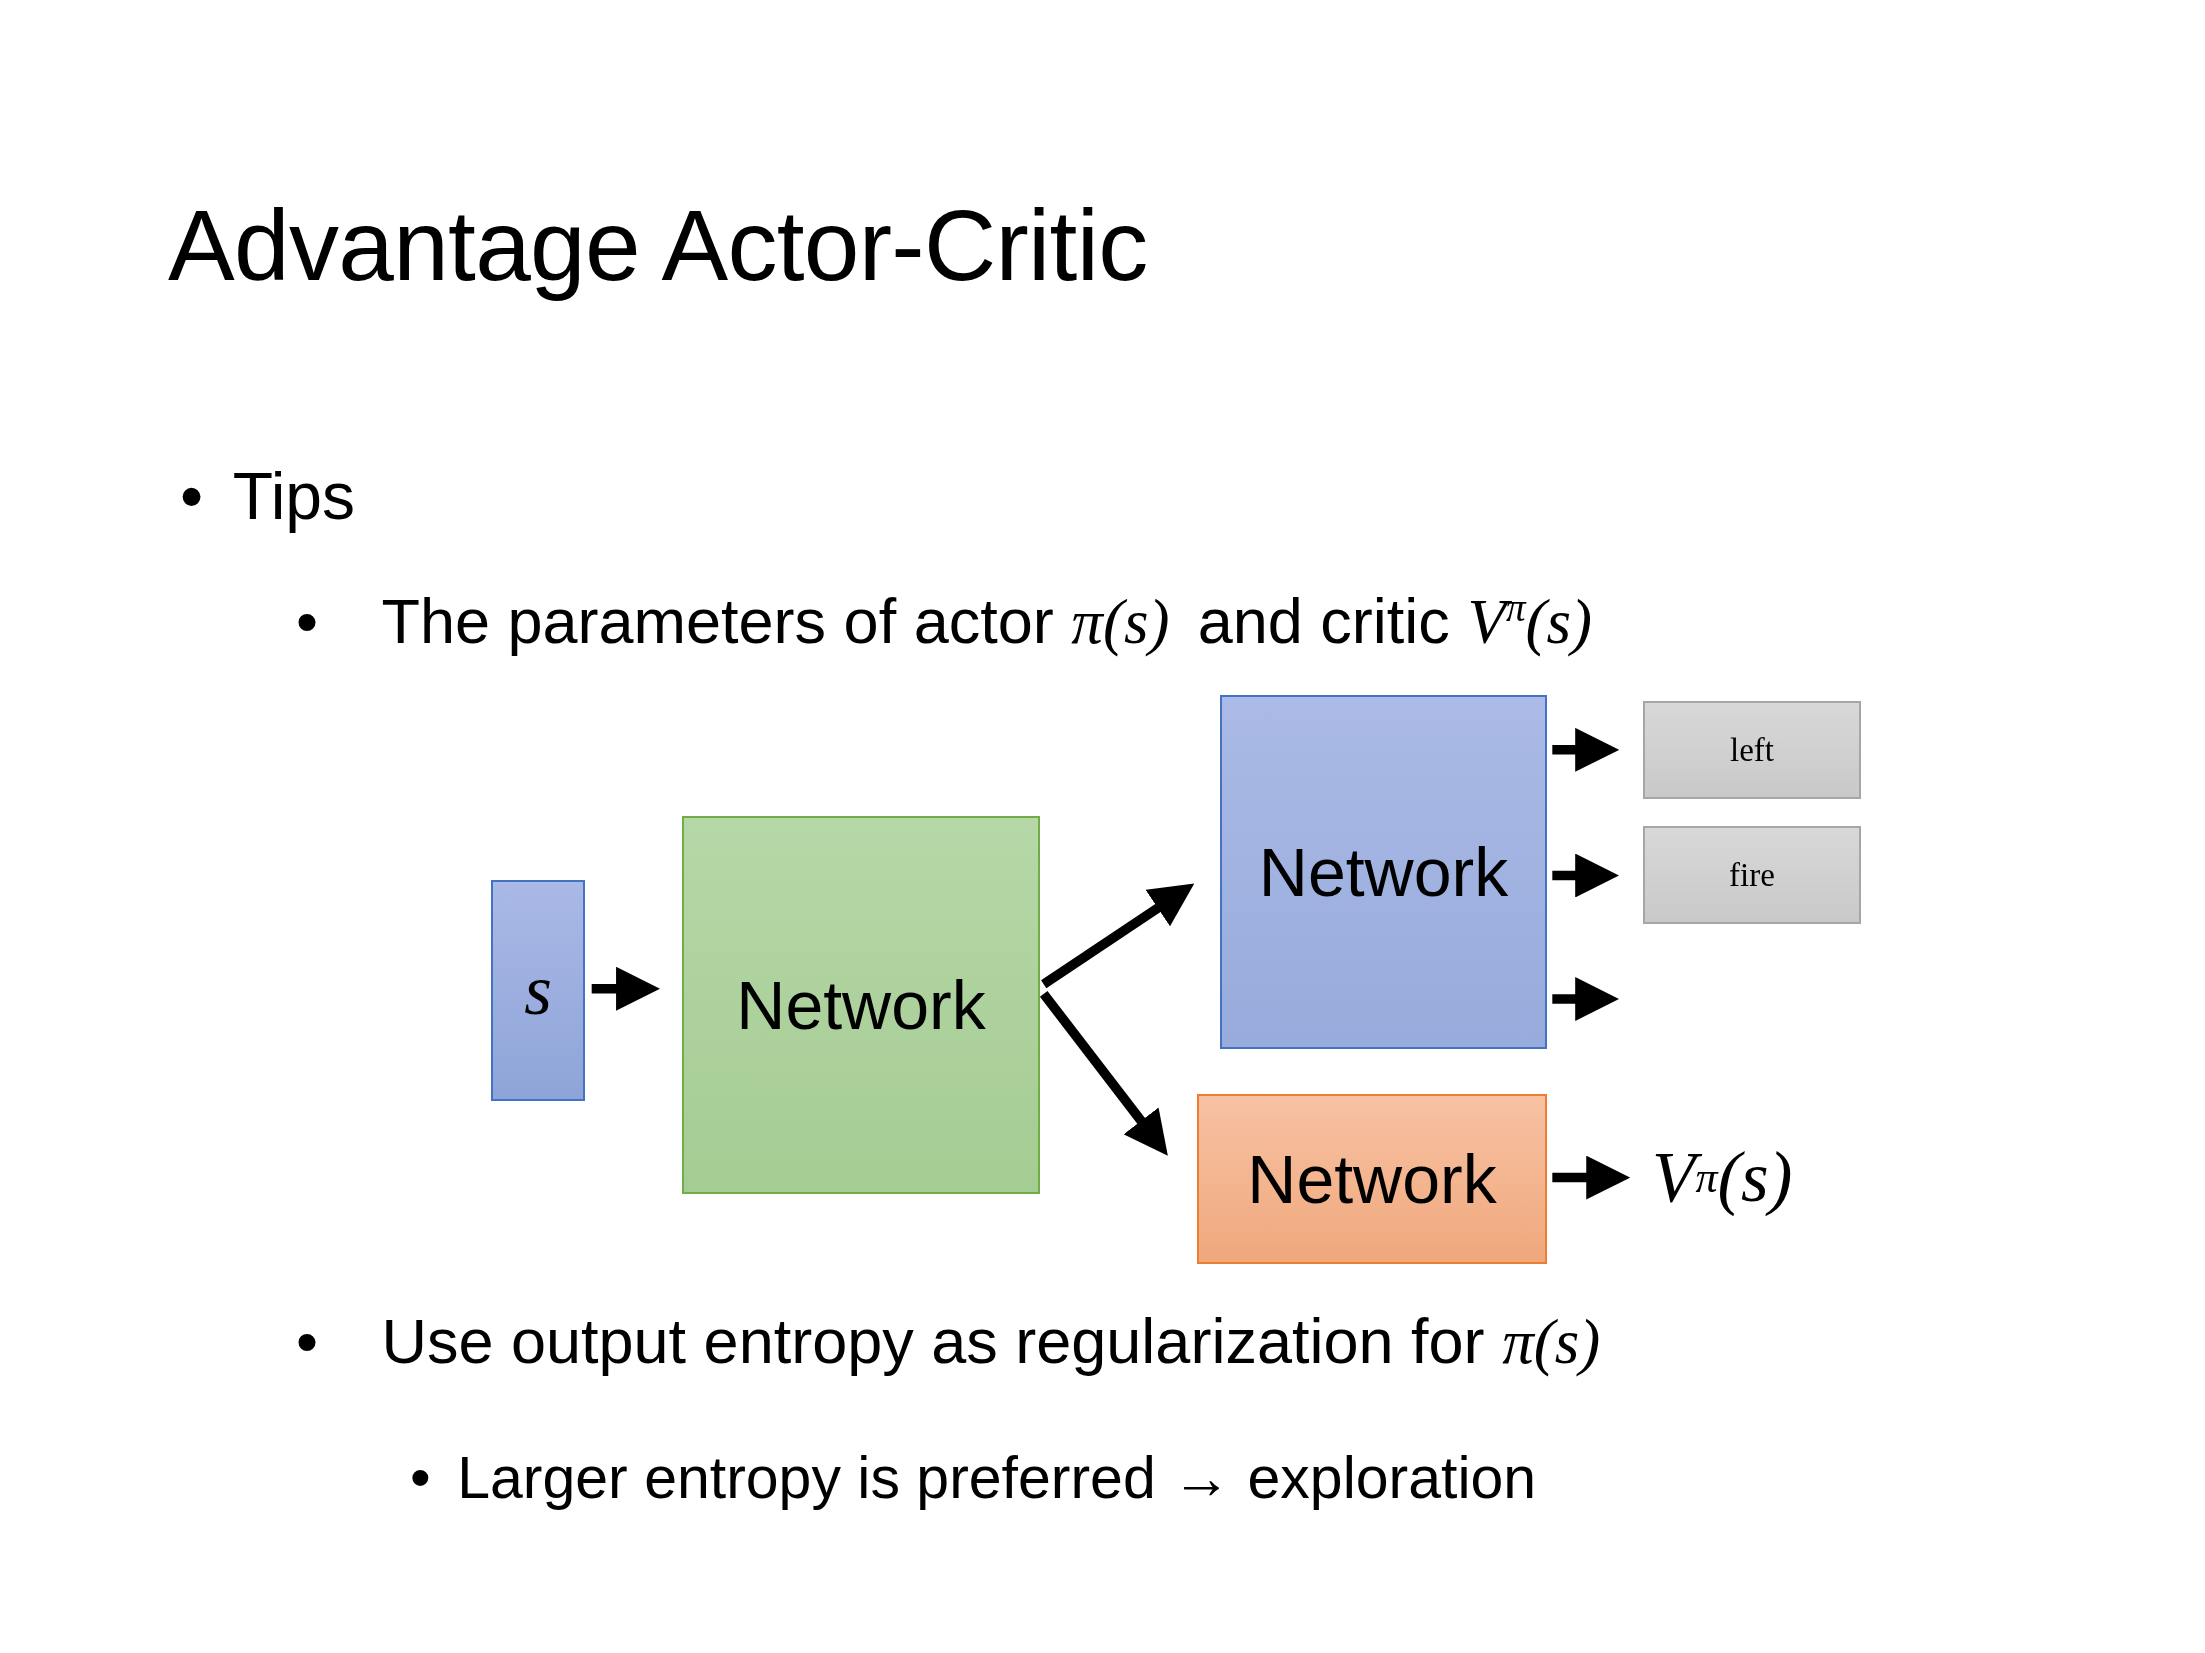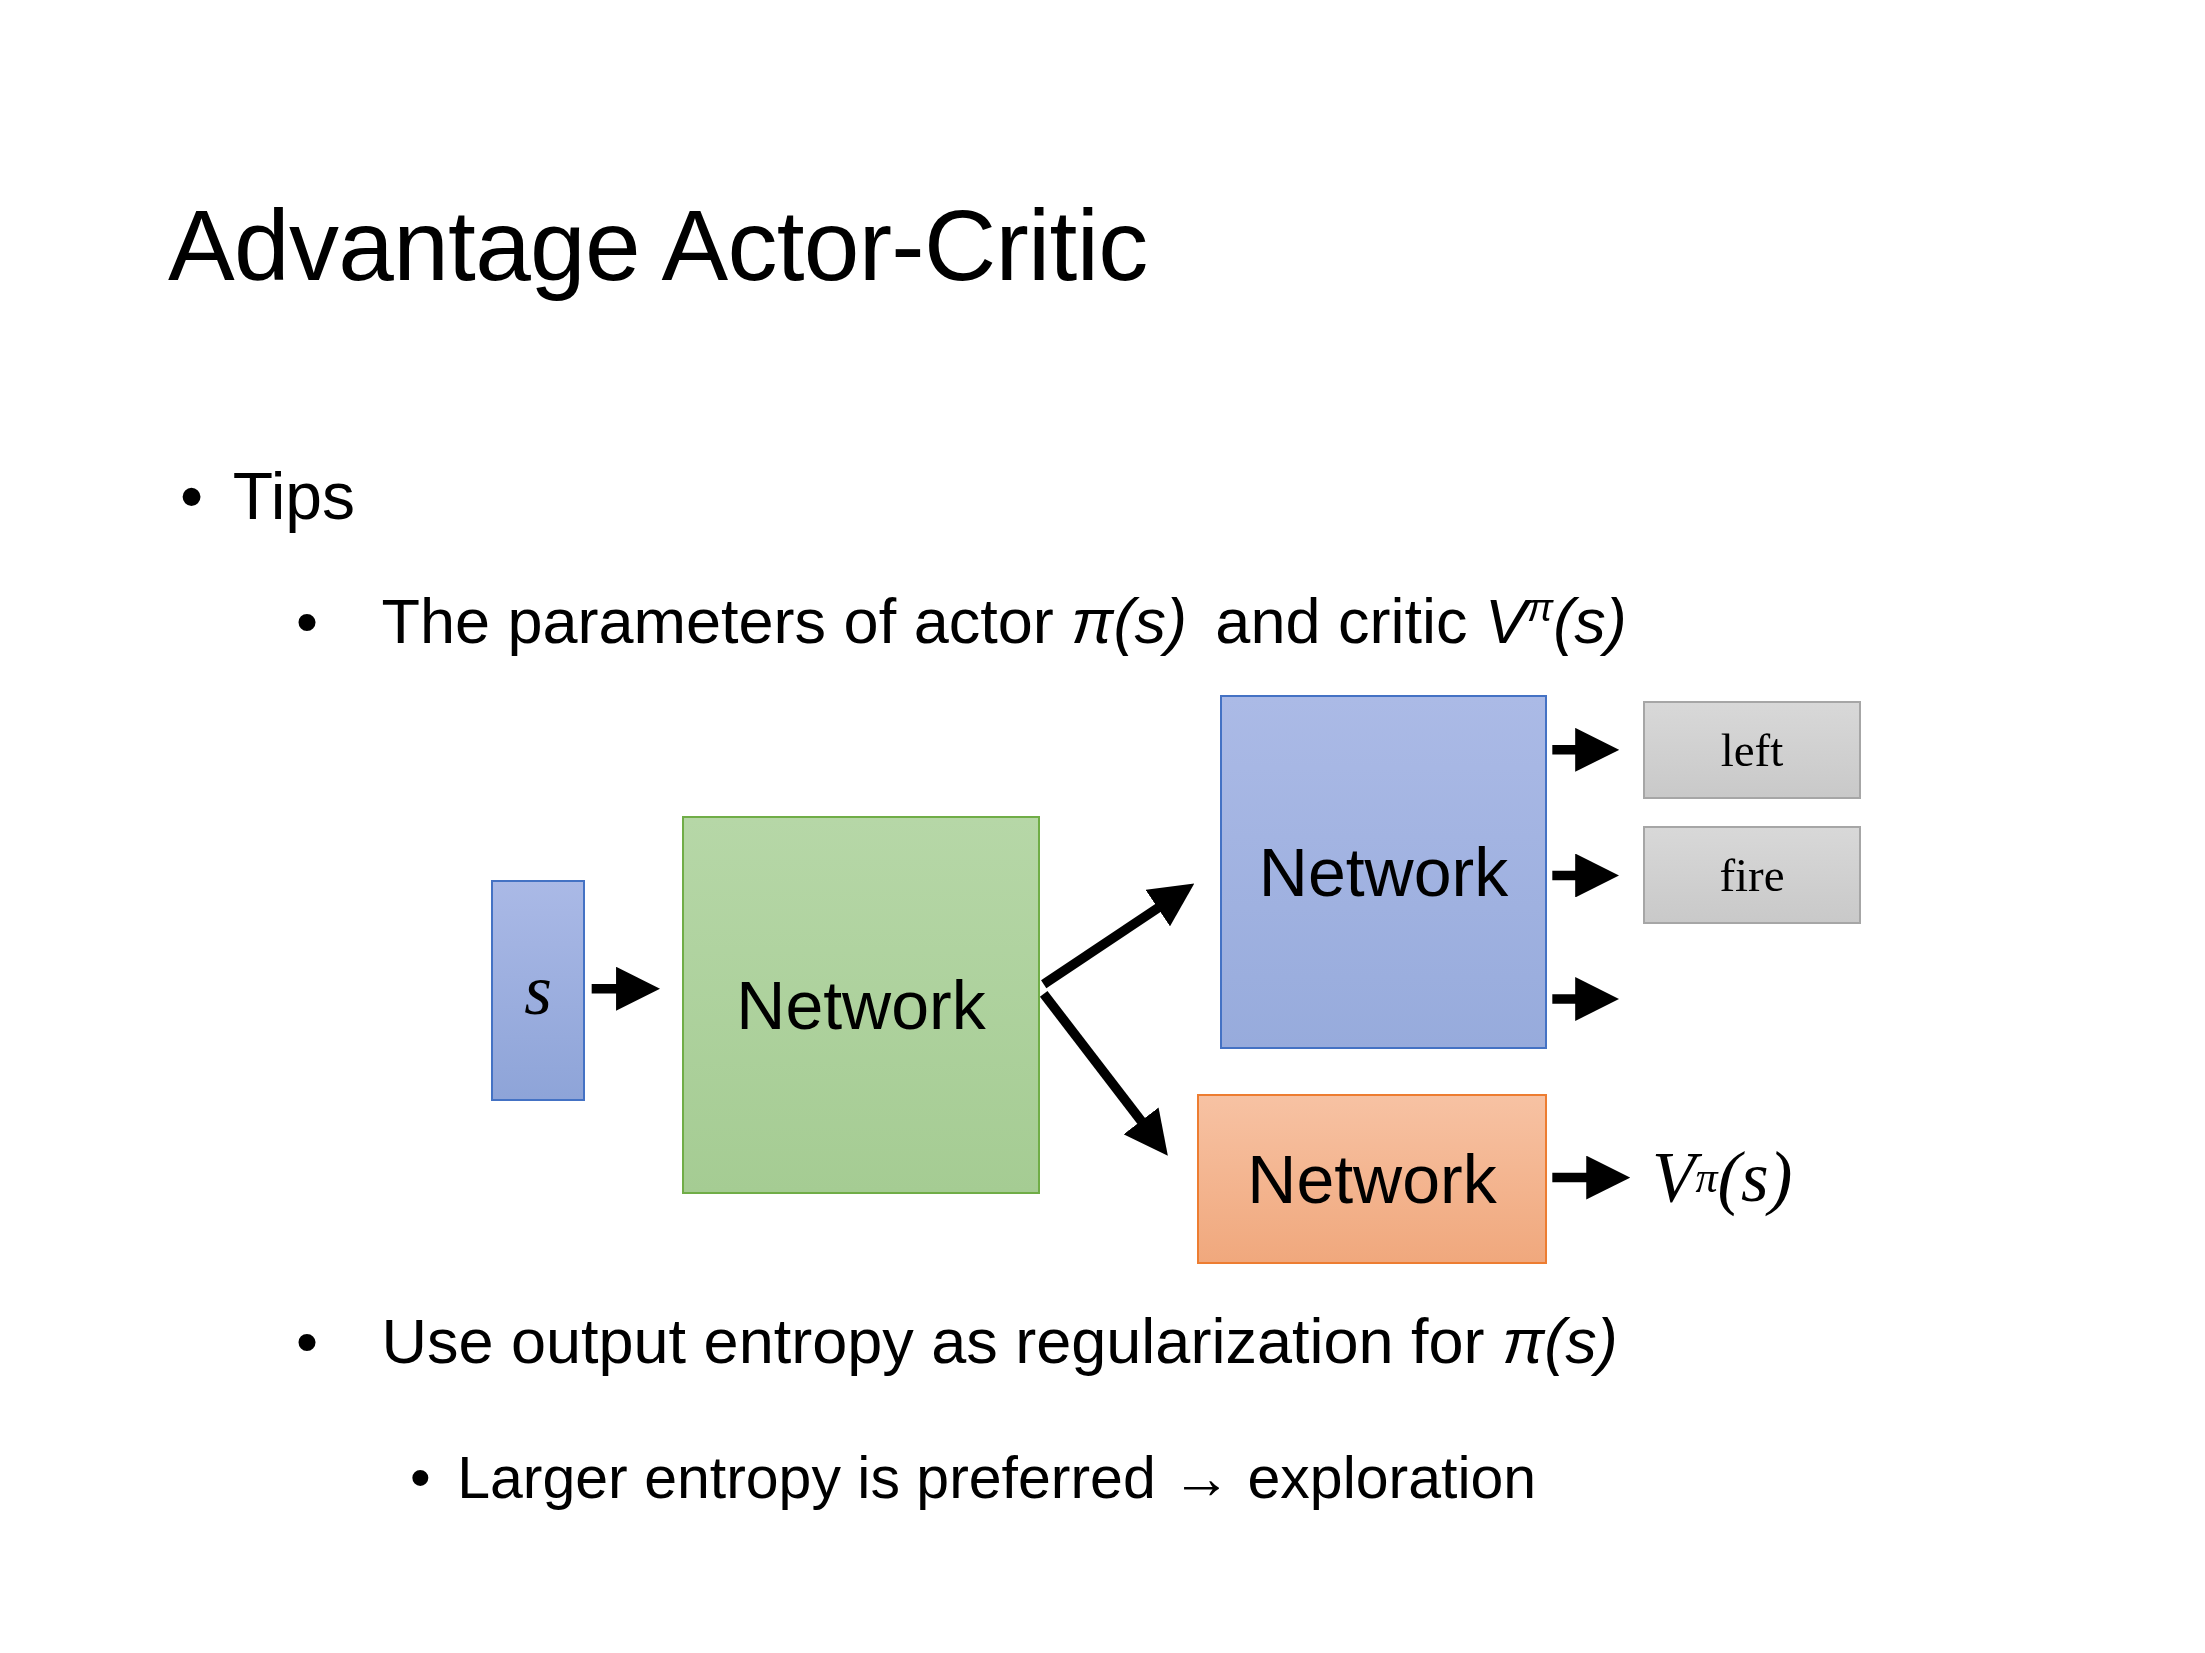--- a/index.html
+++ b/index.html
@@ -14,21 +14,21 @@
   .title{
     position:absolute;left:168px;top:185px;
     font-size:100px;font-weight:400;line-height:1.2;
     letter-spacing:-0.7px;white-space:nowrap;
   }
   .row{position:absolute;display:flex;align-items:flex-start;}
   .dot{margin-right:.45em;}
   .lvl1{font-size:66px;line-height:1.25;}
   .lvl2{font-size:63px;line-height:1.38;}
   .lvl3{font-size:59px;line-height:1.25;}
-  .math{font-family:Liberation Sans, sans-serif;font-style:italic;}
+  .math{font-family:Liberation Serif, serif;font-style:italic;}
   .mid{margin-left:.45em;margin-right:.28em;}
   .mr{margin-right:.28em;margin-left:35px;}
   sup{font-size:.62em;line-height:0;}
   
   .box{
     position:absolute;display:flex;align-items:center;justify-content:center;
     box-sizing:border-box;
   }
   .state-box{
     left:491px;top:880px;width:94px;height:221px;
@@ -49,21 +49,21 @@
   .critic-box{
     left:1197px;top:1094px;width:350px;height:170px;
     background:linear-gradient(var(--critic_fill_top),var(--critic_fill_bottom));
     border:2.2px solid var(--critic_border);
   }
   .net-label{font-size:68px;}
   .action-box{
     left:1643px;width:218px;height:98px;
     background:linear-gradient(var(--action_fill_top),var(--action_fill_bottom));
     border:2.2px solid var(--action_border);
-    font-family:"Liberation Serif",serif;font-size:47px;
+    font-family:"Liberation Serif",serif;font-size:33px;
   }
   .action-left{top:701px;}
   .action-right{top:826px;}
   .action-fire{top:950px;}
   .value-out{
     position:absolute;left:1652px;top:1104px;height:147px;
     display:flex;align-items:center;
     font-family:"Liberation Serif",serif;font-style:italic;font-size:71px;
   }
   .arrows{position:absolute;left:0;top:0;pointer-events:none;}

